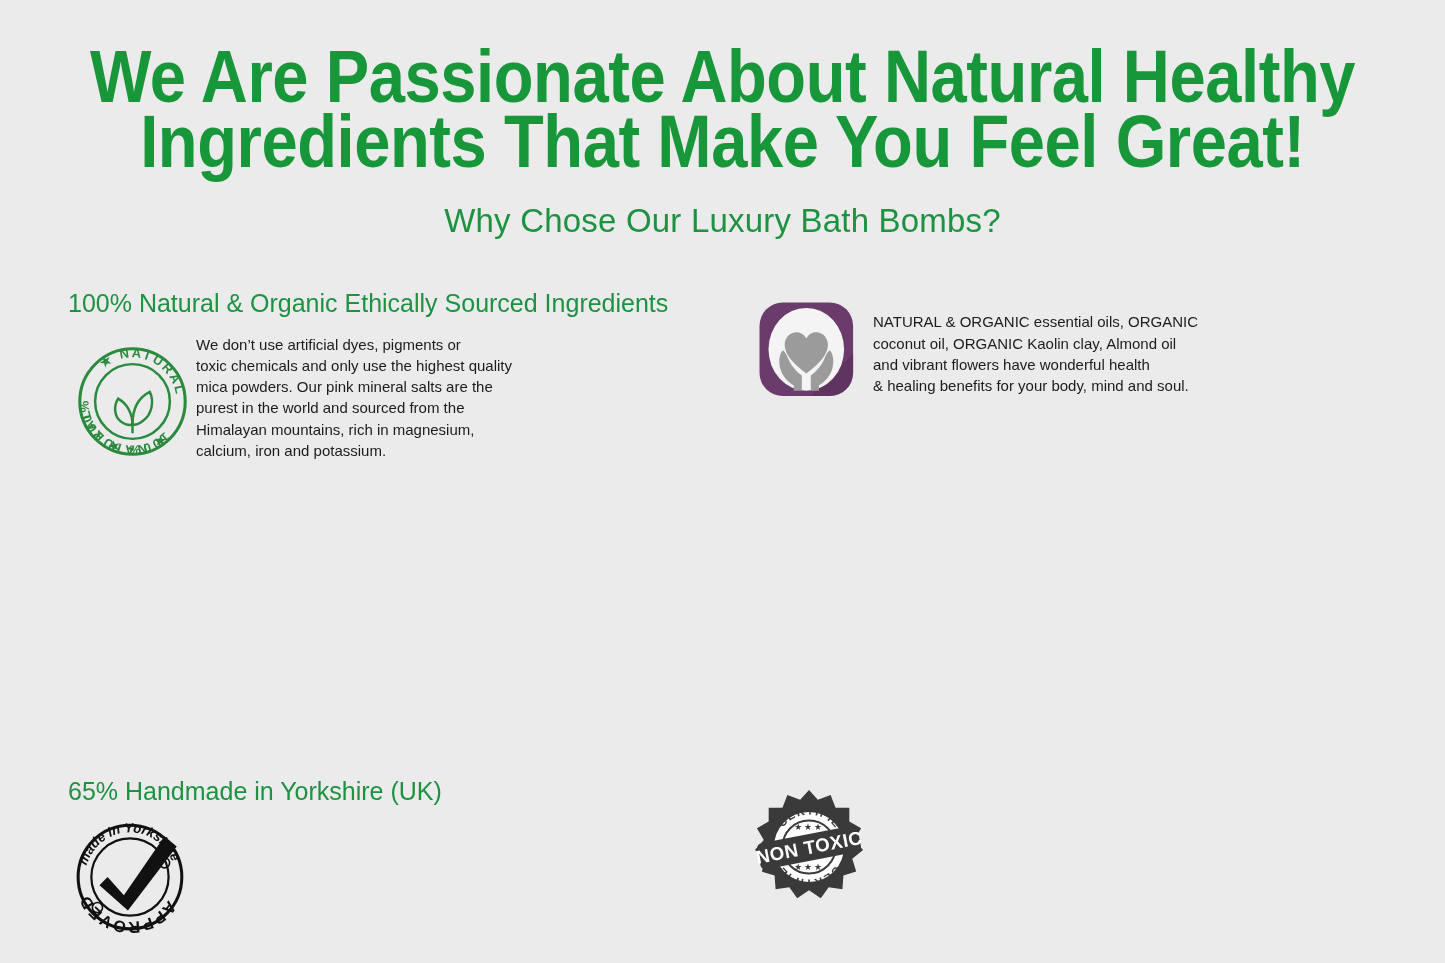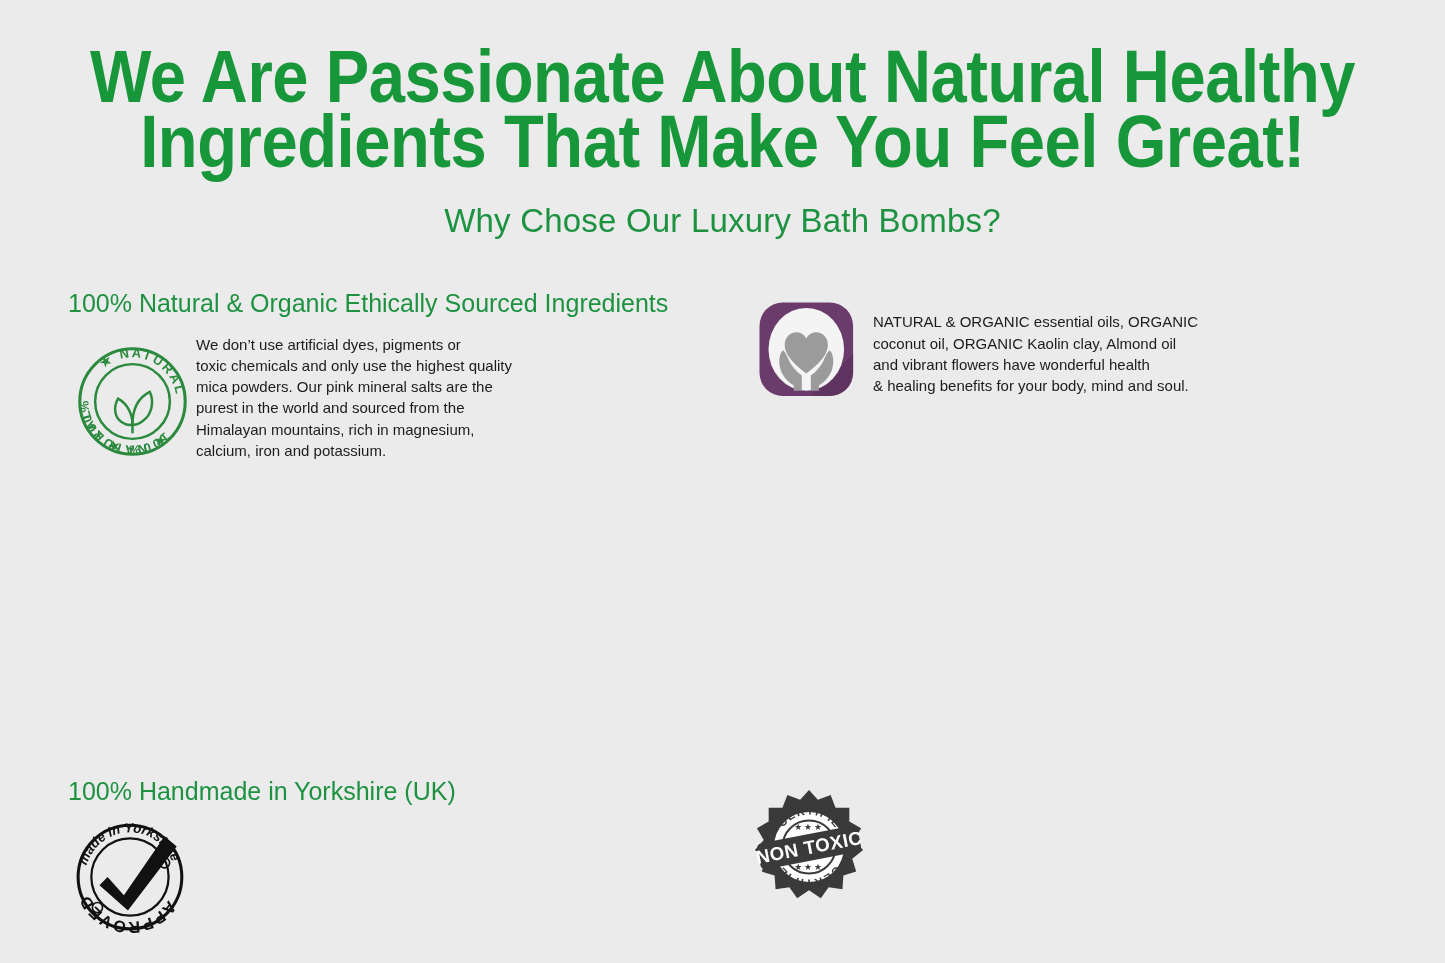--- a/index.html
+++ b/index.html
@@ -138,21 +138,21 @@
 coconut oil, ORGANIC Kaolin clay, Almond oil
 and vibrant flowers have wonderful health
 &amp; healing benefits for your body, mind and soul.</div>
       </div>
     </div>
   </div>
 
   <div class="row" style="height:190px; margin-top:248px;">
 
     <div class="cell" style="left:68px; top:0; width:660px;">
-      <div class="sec-heading">100% Handmade in Yorkshire (UK)</div>
+      <div class="sec-heading">65% Handmade in Yorkshire (UK)</div>
       <div class="sec-body" style="margin-top:8px;">
         <div class="badge-wrap" style="width:128px;">
           <svg width="122" height="122" viewBox="0 0 120 120" aria-hidden="true">
             <circle cx="58" cy="62" r="51" fill="none" stroke="#111111" stroke-width="3"></circle>
             <circle cx="58" cy="62" r="38" fill="none" stroke="#111111" stroke-width="2.2"></circle>
             <path id="yArcTop" d="M 58,62 m -44,0 a 44,44 0 0,1 88,0" fill="none"></path>
             <path id="yArcBot" d="M 58,62 m 44,0 a 44,44 0 0,1 -88,0" fill="none"></path>
             <text fill="#111111" font-family="'Liberation Sans', sans-serif" font-size="13" font-weight="bold" font-style="italic">
               <textPath href="#yArcTop" startOffset="8%">made in Yorkshire</textPath>
             </text>

